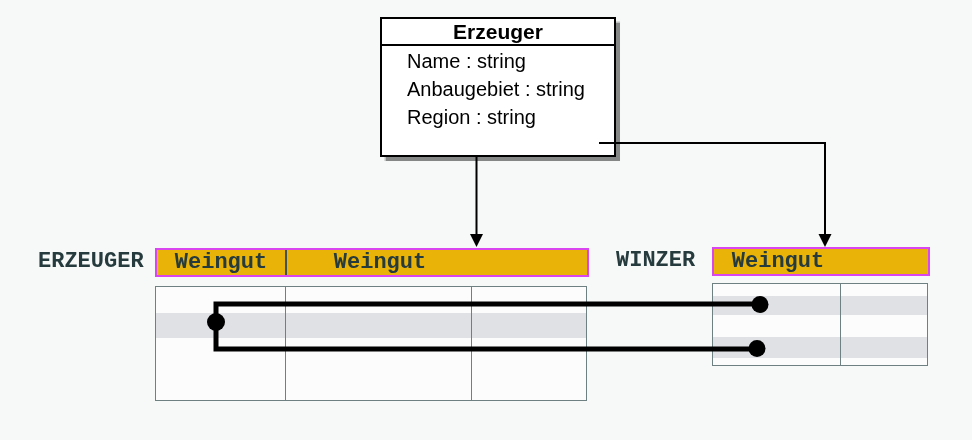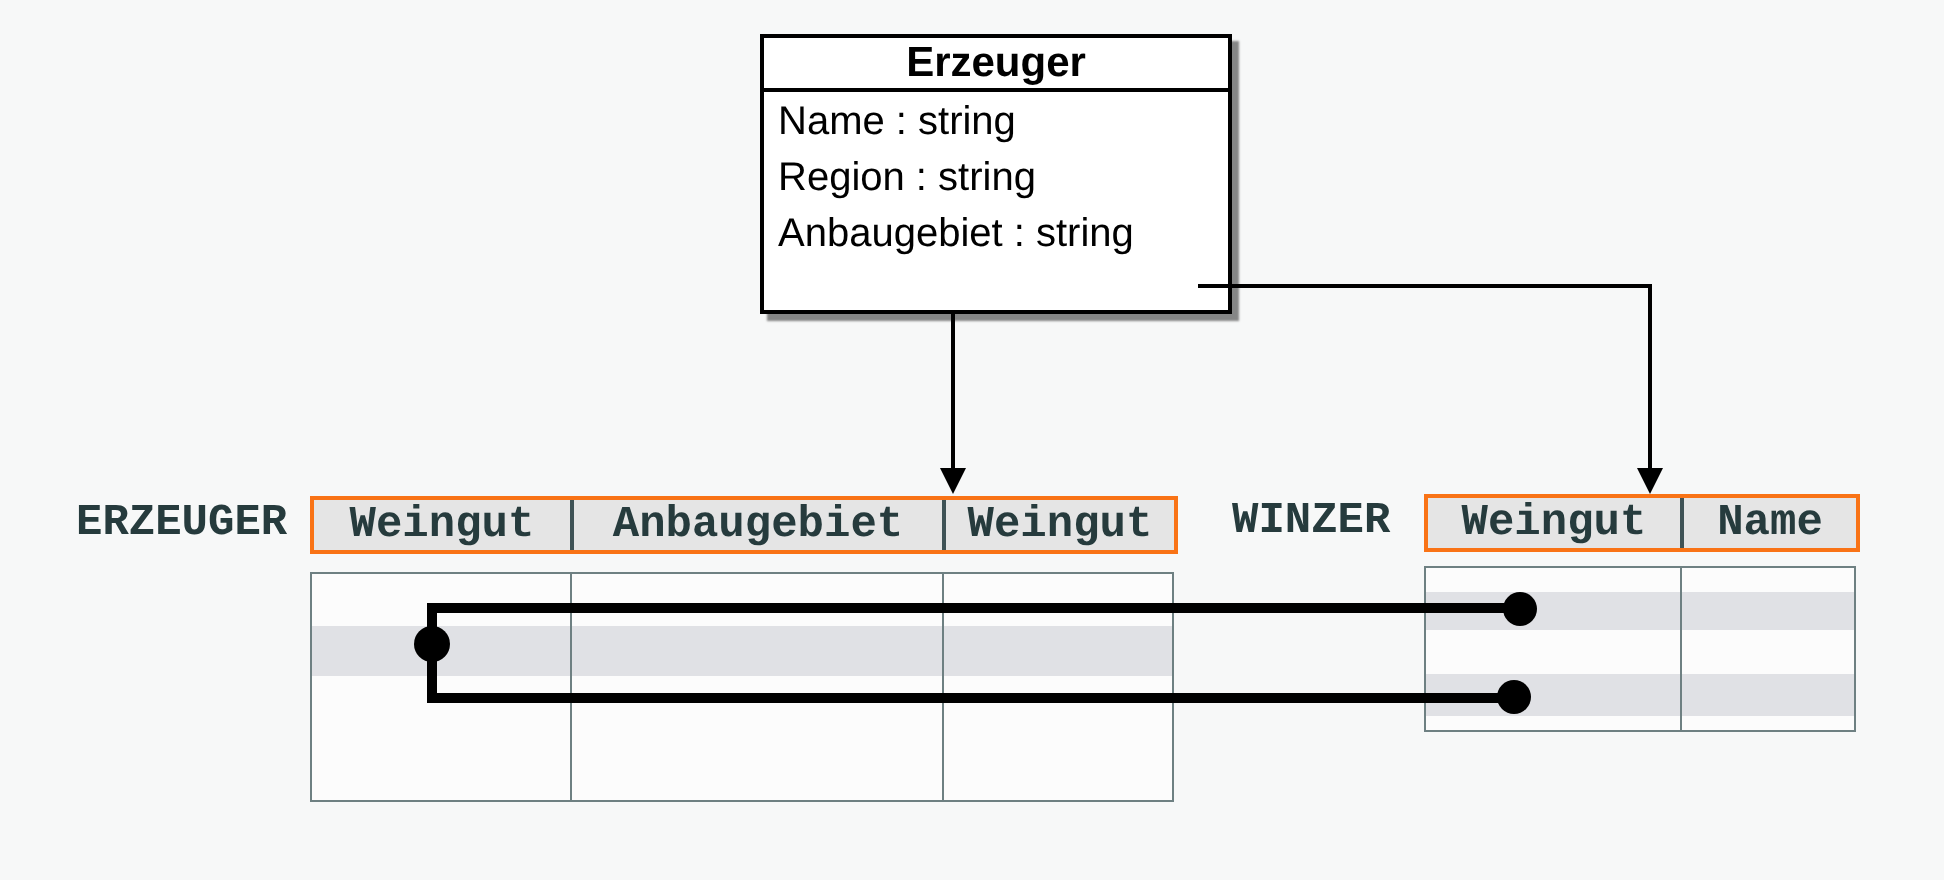--- a/index.html
+++ b/index.html
@@ -6,32 +6,32 @@
   body{width:972px;height:440px;background:#f7f8f8;overflow:hidden;
        font-family:"Liberation Sans", sans-serif;}
   #canvas{position:relative;width:972px;height:440px;border-radius:18px;}
 
   
   .classbox{position:absolute;left:380px;top:17px;width:232px;height:136px;
     background:#ffffff;border:2px solid #000;
     box-shadow:3.5px 3.5px 1px rgba(40,40,40,0.55);}
   .cb-title{height:25px;line-height:25px;border-bottom:2px solid #000;
     text-align:center;font-weight:bold;font-size:21px;color:#000;}
-  .cb-attrs{padding:1px 0 0 7px;}
+  .cb-attrs{padding:1px 0 0 7px;margin-left:18px;}
   .cb-attr{font-size:20px;line-height:28px;white-space:nowrap;color:#000;}
 
   
   .tbl-label{position:absolute;height:22px;line-height:22px;
     font-family:"Liberation Mono", monospace;font-weight:bold;
     font-size:22px;color:#263b3d;white-space:nowrap;}
   #lbl-erzeuger{left:38px;top:251px;}
   #lbl-winzer{left:616px;top:250px;}
 
   
-  .thead{position:absolute;background:#e5e5e5;border:2px solid #f97316;
+  .thead{position:absolute;background:#eab308;border:2px solid #d946ef;
     display:grid;align-items:center;}
   .thead .hcell{text-align:center;font-family:"Liberation Mono", monospace;
     font-weight:bold;font-size:22px;color:#263b3d;line-height:25px;
     border-right:2px solid #3f5356;overflow:hidden;}
   .thead .hcell:last-child{border-right:none;}
   #erz-head{left:155px;top:248px;width:430px;height:25px;
     grid-template-columns:130px 186px 114px;}
   #win-head{left:712px;top:247px;width:214px;height:25px;
     grid-template-columns:128px 86px;}
 
@@ -52,31 +52,30 @@
 </style>
 </head>
 <body>
 
 <div id="canvas">
 
   <div class="classbox">
     <div class="cb-title">Erzeuger</div>
     <div class="cb-attrs">
       <div class="cb-attr">Name : string</div>
+      <div class="cb-attr">Anbaugebiet : string</div>
       <div class="cb-attr">Region : string</div>
-      <div class="cb-attr">Anbaugebiet : string</div>
     </div>
   </div>
 
   <div class="tbl-label" id="lbl-erzeuger">ERZEUGER</div>
   <div class="tbl-label" id="lbl-winzer">WINZER</div>
 
   <div class="thead" id="erz-head">
     <div class="hcell">Weingut</div>
-    <div class="hcell">Anbaugebiet</div>
     <div class="hcell">Weingut</div>
   </div>
 
   <div class="tbody" id="erz-body">
     <div class="trow" style="height:26px">
       <div class="tcell"></div>
       <div class="tcell"></div>
       <div class="tcell"></div>
     </div>
     <div class="trow hl" style="height:25px">
@@ -86,21 +85,20 @@
     </div>
     <div class="trow" style="height:62px">
       <div class="tcell"></div>
       <div class="tcell"></div>
       <div class="tcell"></div>
     </div>
   </div>
 
   <div class="thead" id="win-head">
     <div class="hcell">Weingut</div>
-    <div class="hcell">Name</div>
   </div>
 
   <div class="tbody" id="win-body">
     <div class="trow" style="height:12px">
       <div class="tcell"></div>
       <div class="tcell"></div>
     </div>
     <div class="trow hl" style="height:19px">
       <div class="tcell"></div>
       <div class="tcell"></div>

